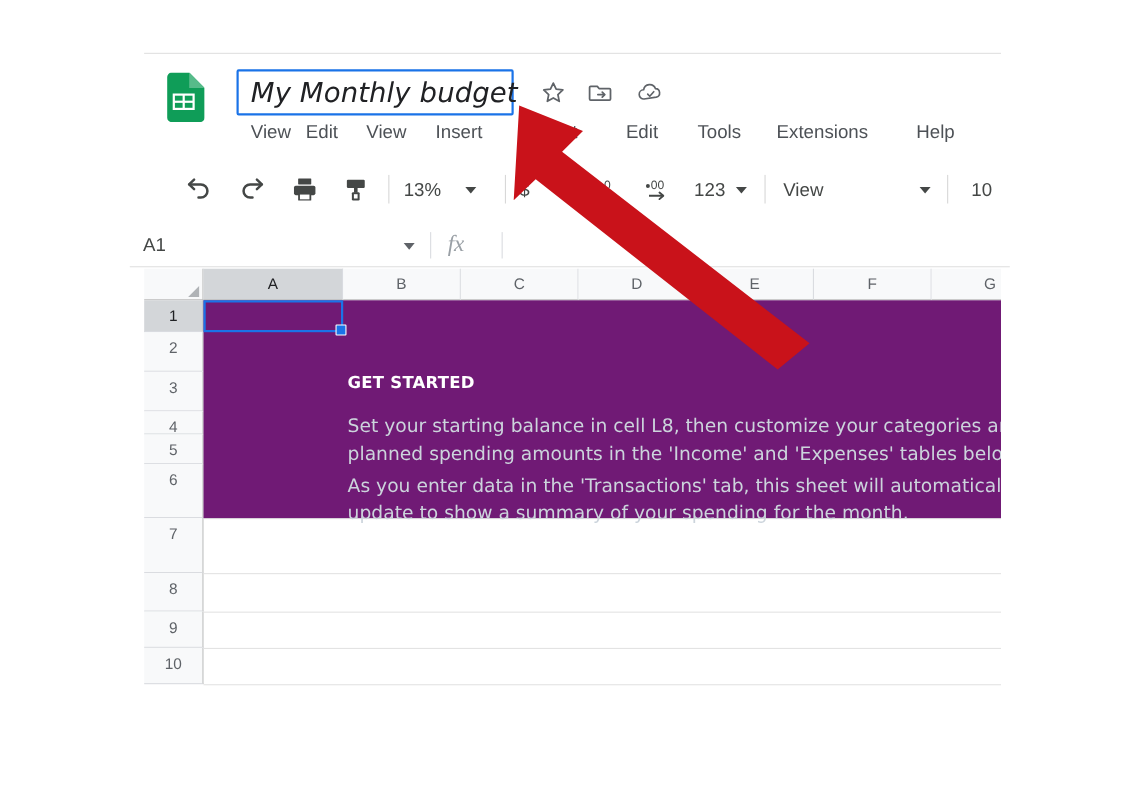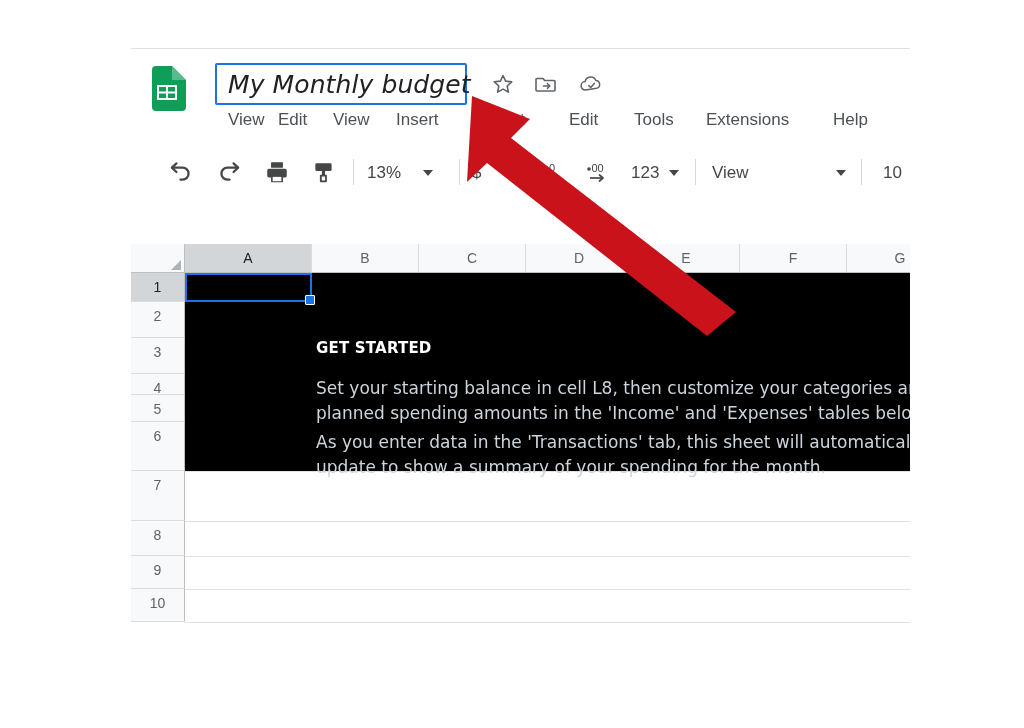--- a/index.html
+++ b/index.html
@@ -275,21 +275,21 @@
     top: 29px;
     width: 725px;
     height: 371px;
   }
   .banner {
     position: absolute;
     left: 0;
     top: 0;
     width: 820px;
     height: 198px;
-    background: #000000;
+    background: #701a75;
   }
   .banner-heading {
     position: absolute;
     left: 131px;
     top: 66px;
     font-size: 15px;
     font-weight: bold;
     color: #ffffff;
     letter-spacing: 0.2px;
     font-family: "DejaVu Sans", sans-serif;
@@ -490,20 +490,28 @@
     <div class="tb-sep" style="left:564px"></div>
 
     <div class="tb-text" style="left:581px; top:16px">View</div>
     <div class="tb-caret" style="left:705px"></div>
 
     <div class="tb-sep" style="left:730px"></div>
 
     <div class="tb-text" style="left:752px; top:16px">10</div>
   </div>
 
+  <div class="formula-bar">
+    <div class="namebox-text">A1</div>
+    <div class="namebox-caret"></div>
+    <div class="fbar-sep1"></div>
+    <div class="fx-glyph">fx</div>
+    <div class="fbar-sep2"></div>
+    <div class="formula-value"></div>
+  </div>
 
   <div class="grid">
 
     <div class="corner-box">
       <div class="corner-tri"></div>
     </div>
 
     <div class="col-head sel" style="left:54px;  width:127px">A</div>
     <div class="col-head" style="left:181px; width:107px">B</div>
     <div class="col-head" style="left:288px; width:107px">C</div>

